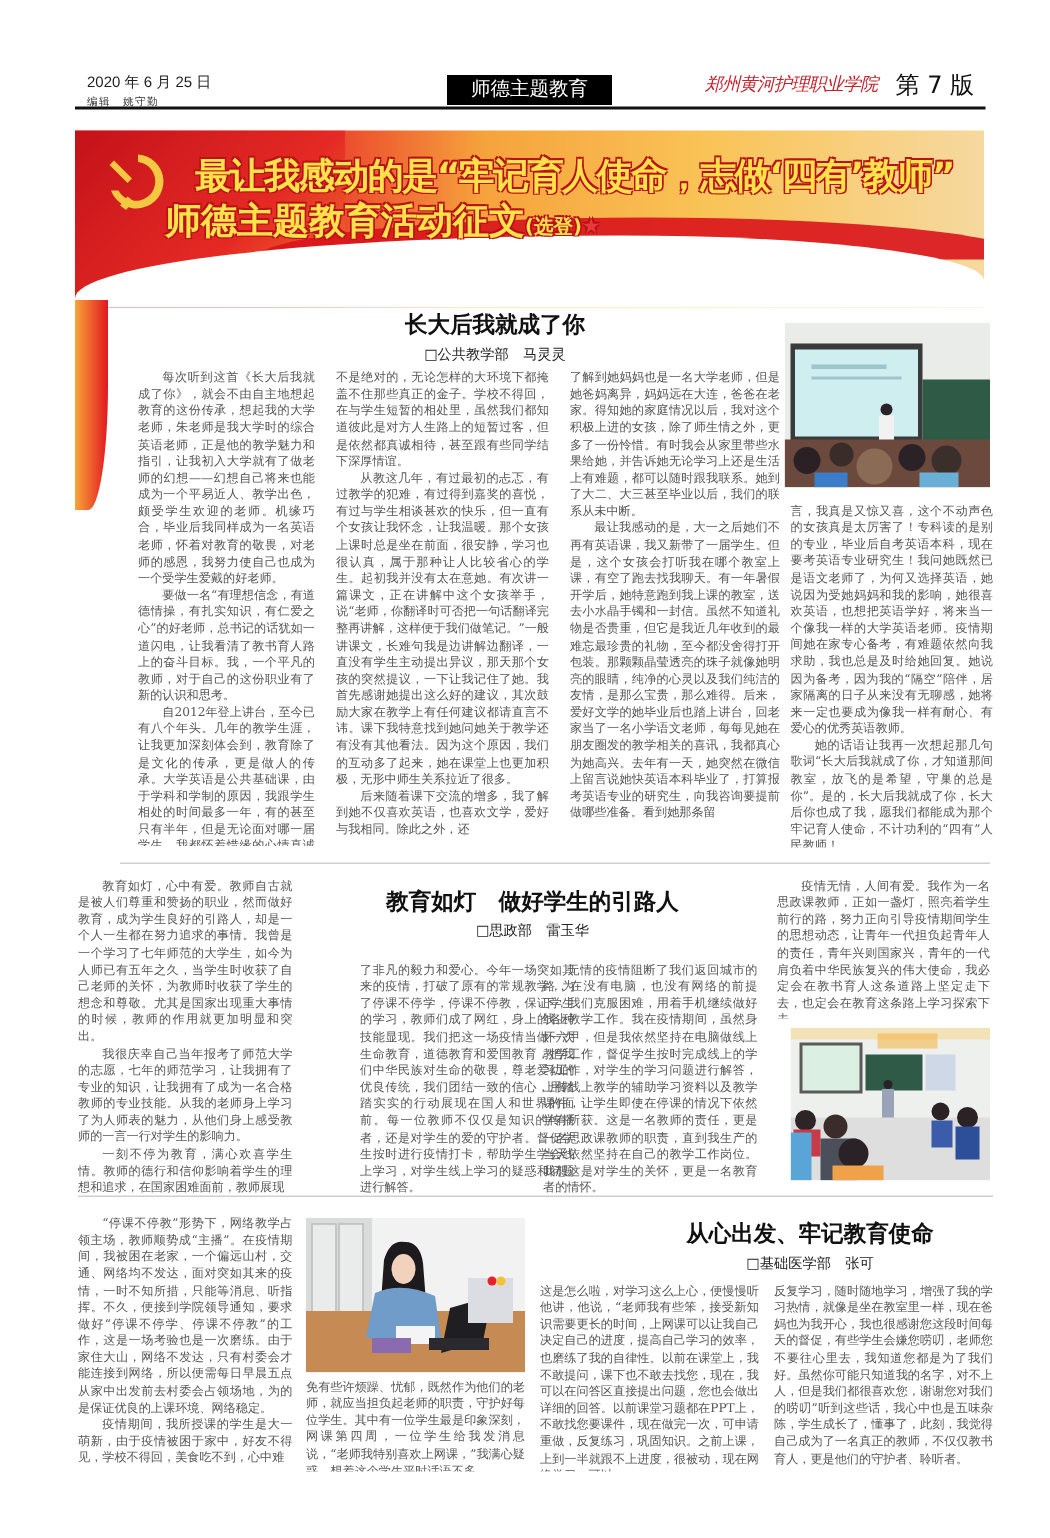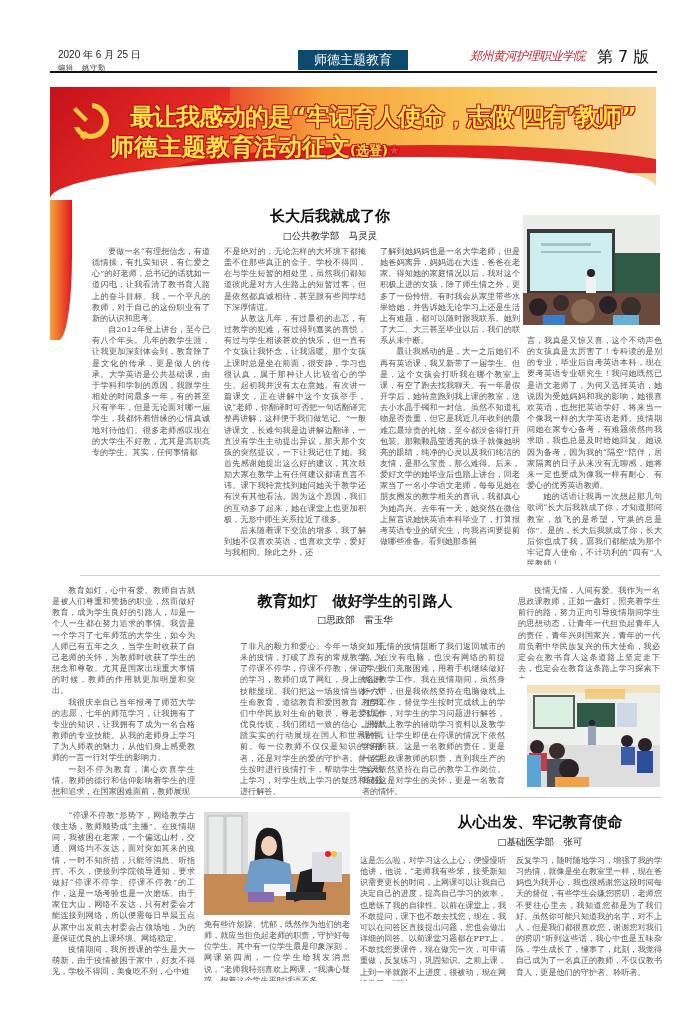--- a/index.html
+++ b/index.html
@@ -2,21 +2,21 @@
 <html><head>
 <meta charset="utf-8">
 <style>
   html, body { margin:0; padding:0; background:#ffffff; }
   body { width:700px; height:1025px; position:relative; overflow:hidden;
          font-family:"DejaVu Serif","Liberation Serif",serif; color:#3a3a3a; }
   .abs { position:absolute; }
   
   .mast-date { left:58px; top:48px; font-family:"Liberation Sans","DejaVu Sans",sans-serif; font-size:10px; color:#222; }
   .mast-editor { left:58px; top:63px; font-family:"Liberation Sans","DejaVu Sans",sans-serif; font-size:7px; color:#333; letter-spacing:1px;}
-  .mast-section { left:298px; top:50px; width:110px; height:20px; background:#0c4a6e; color:#fff;
+  .mast-section { left:298px; top:50px; width:110px; height:20px; background:#000000; color:#fff;
                   font-family:"DejaVu Sans","Liberation Sans",sans-serif; font-size:13px; line-height:20px; text-align:center; }
   .mast-school { left:470px; top:48px; font-family:"DejaVu Serif",serif; font-size:12px; color:#c8202a; font-style:italic; letter-spacing:-0.5px;}
   .mast-page { left:597px; top:47px; font-family:"DejaVu Sans","Liberation Sans",sans-serif; font-size:16px; color:#111; }
   .mast-rule { left:50px; top:71px; width:607px; height:2px; background:#111; }
   
   .banner { left:50px; top:87px; width:606px; height:118px;
             background:linear-gradient(90deg,#d9131c 0%,#e8332a 25%,#f6a33c 45%,#f9c457 70%,#f6d9a0 100%); overflow:hidden; }
   .banner-flag { left:0; top:0; width:180px; height:118px; background:linear-gradient(135deg,#c4121a,#e52a24 60%,#f07b2e); }
   .banner-wave { left:0; top:70px; width:606px; height:60px; background:#ffffff; border-radius:60% 40% 0 0 / 70% 50% 0 0; }
   .banner-wave2 { left:120px; top:58px; width:520px; height:28px; background:#d9131c; border-radius:50% 50% 0 0 / 100% 100% 0 0; opacity:.9; }
@@ -59,20 +59,21 @@
   <div class="abs banner-line2">
     <span>师德主题教育活动征文</span><small>(选登)</small><span class="star">★</span>
   </div>
 </div>
 <div class="abs left-ribbon"></div>
 
 <div class="abs art-title" style="left:200px; top:207px; width:260px; font-size:15px;">长大后我就成了你</div>
 <div class="abs art-byline" style="left:200px; top:230px; width:260px; font-size:9.5px;">□公共教学部　马灵灵</div>
 
 <div class="abs col" style="left:92px; top:246px; width:118px; height:318px;">
+  <p>每次听到这首《长大后我就成了你》，就会不由自主地想起教育的这份传承，想起我的大学老师，朱老师是我大学时的综合英语老师，正是他的教学魅力和指引，让我初入大学就有了做老师的幻想——幻想自己将来也能成为一个平易近人、教学出色，颇受学生欢迎的老师。机缘巧合，毕业后我同样成为一名英语老师，怀着对教育的敬畏，对老师的感恩，我努力使自己也成为一个受学生爱戴的好老师。</p>
   <p>要做一名“有理想信念，有道德情操，有扎实知识，有仁爱之心”的好老师，总书记的话犹如一道闪电，让我看清了教书育人路上的奋斗目标。我，一个平凡的教师，对于自己的这份职业有了新的认识和思考。</p>
   <p>自2012年登上讲台，至今已有八个年头。几年的教学生涯，让我更加深刻体会到，教育除了是文化的传承，更是做人的传承。大学英语是公共基础课，由于学科和学制的原因，我跟学生相处的时间最多一年，有的甚至只有半年，但是无论面对哪一届学生，我都怀着惜缘的心情真诚地对待他们。很多老师感叹现在的大学生不好教，尤其是高职高专的学生。其实，任何事情都</p>
 </div>
 <div class="abs col" style="left:224px; top:246px; width:142px; height:318px;">
   <p style="text-indent:0">不是绝对的，无论怎样的大环境下都掩盖不住那些真正的金子。学校不得回，在与学生短暂的相处里，虽然我们都知道彼此是对方人生路上的短暂过客，但是依然都真诚相待，甚至跟有些同学结下深厚情谊。</p>
   <p>从教这几年，有过最初的忐忑，有过教学的犯难，有过得到嘉奖的喜悦，有过与学生相谈甚欢的快乐，但一直有个女孩让我怀念，让我温暖。那个女孩上课时总是坐在前面，很安静，学习也很认真，属于那种让人比较省心的学生。起初我并没有太在意她。有次讲一篇课文，正在讲解中这个女孩举手，说“老师，你翻译时可否把一句话翻译完整再讲解，这样便于我们做笔记。”一般讲课文，长难句我是边讲解边翻译，一直没有学生主动提出异议，那天那个女孩的突然提议，一下让我记住了她。我首先感谢她提出这么好的建议，其次鼓励大家在教学上有任何建议都请直言不讳。课下我特意找到她问她关于教学还有没有其他看法。因为这个原因，我们的互动多了起来，她在课堂上也更加积极，无形中师生关系拉近了很多。</p>
   <p>后来随着课下交流的增多，我了解到她不仅喜欢英语，也喜欢文学，爱好与我相同。除此之外，还</p>
 </div>
 <div class="abs col" style="left:380px; top:246px; width:140px; height:318px;">
   <p style="text-indent:0">了解到她妈妈也是一名大学老师，但是她爸妈离异，妈妈远在大连，爸爸在老家。得知她的家庭情况以后，我对这个积极上进的女孩，除了师生情之外，更多了一份怜惜。有时我会从家里带些水果给她，并告诉她无论学习上还是生活上有难题，都可以随时跟我联系。她到了大二、大三甚至毕业以后，我们的联系从未中断。</p>

